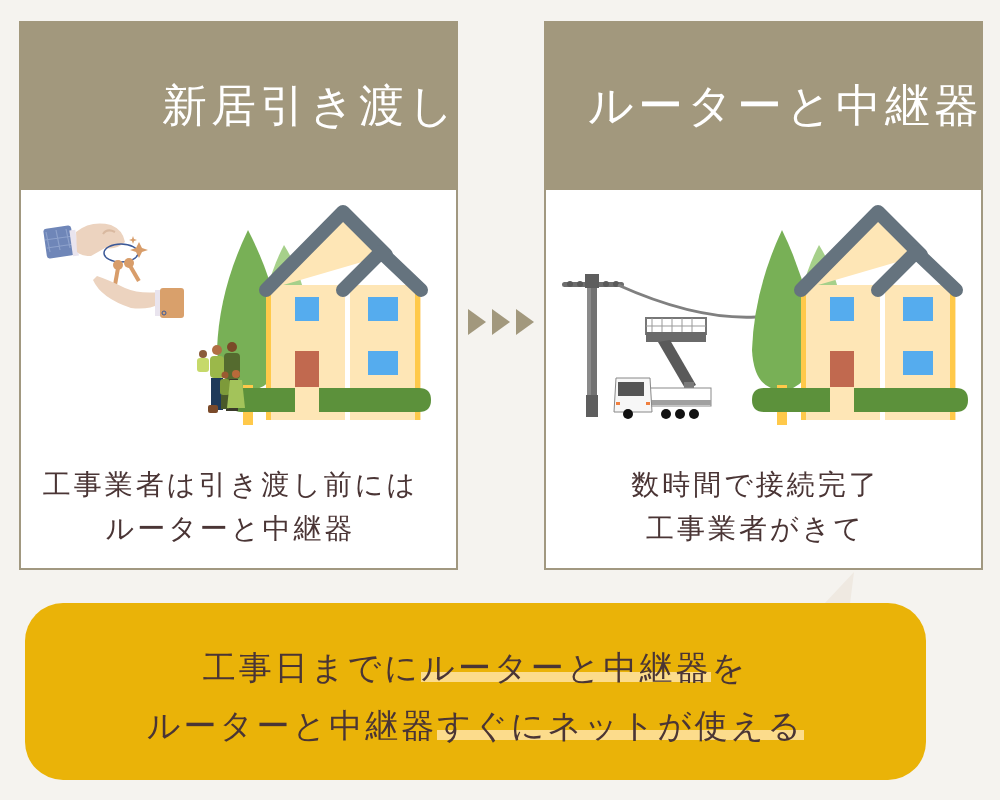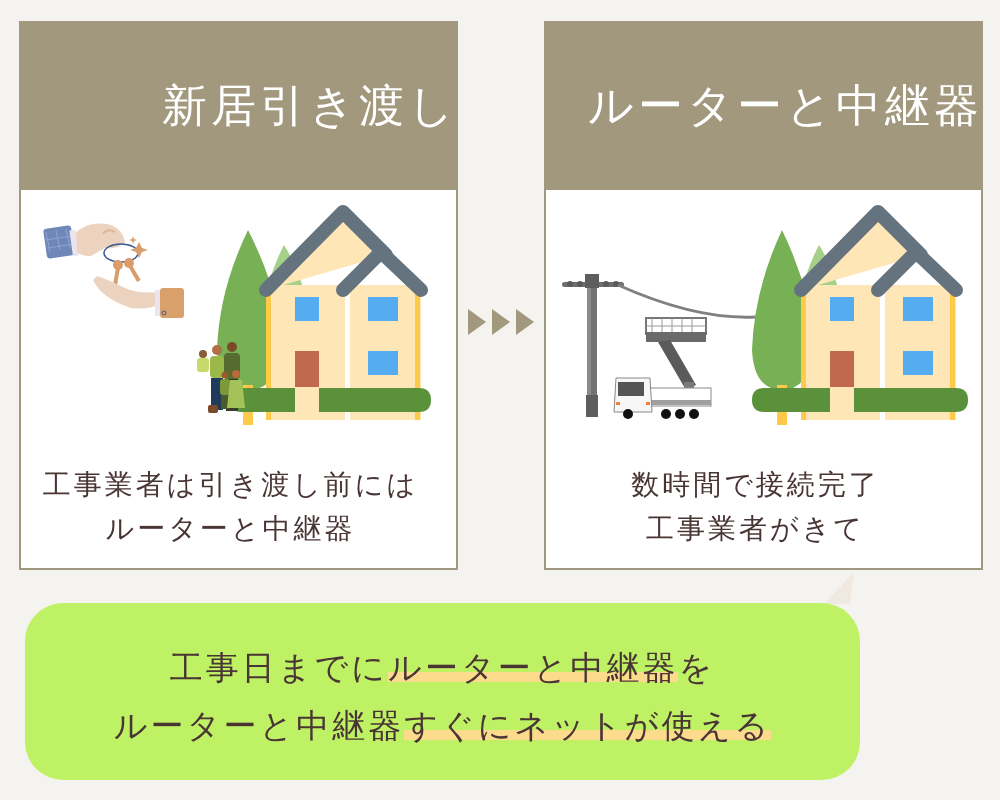--- a/index.html
+++ b/index.html
@@ -47,22 +47,22 @@
     letter-spacing: 3px;
   }
   .arrows {
     position: absolute;
     left: 466px; top: 307px;
     width: 72px; height: 30px;
   }
   .bubble {
     position: absolute;
     left: 25px; top: 603px;
-    width: 835px; height: 177px;
-    background: #bef264;
+    width: 901px; height: 177px;
+    background: #eab308;
     border-radius: 38px;
   }
   .bubble-tail {
     position: absolute;
     left: 820px; top: 572px;
     width: 40px; height: 40px;
   }
   .bubble-text {
     position: absolute;
     left: 0; right: 0; top: 36px;

